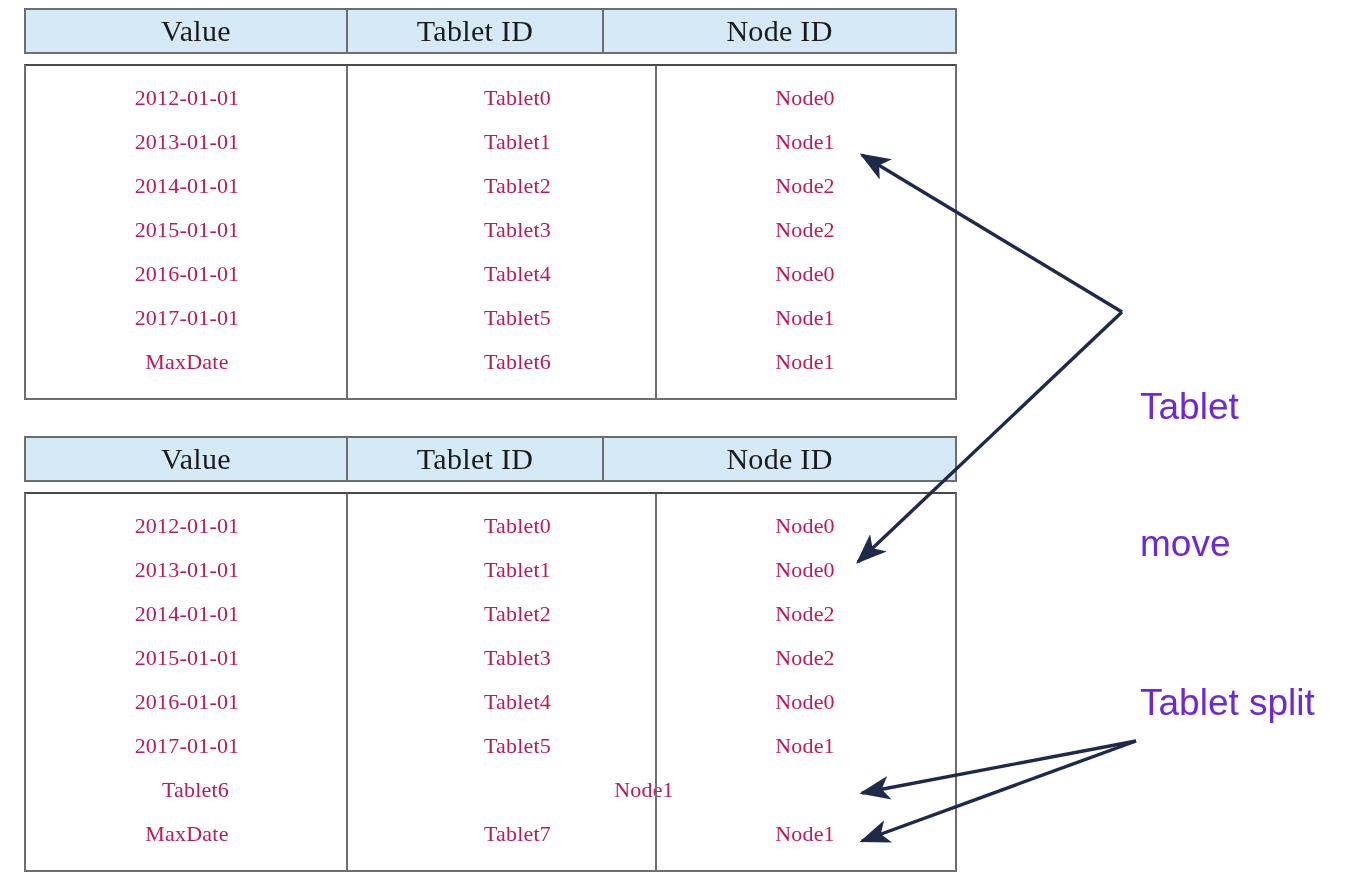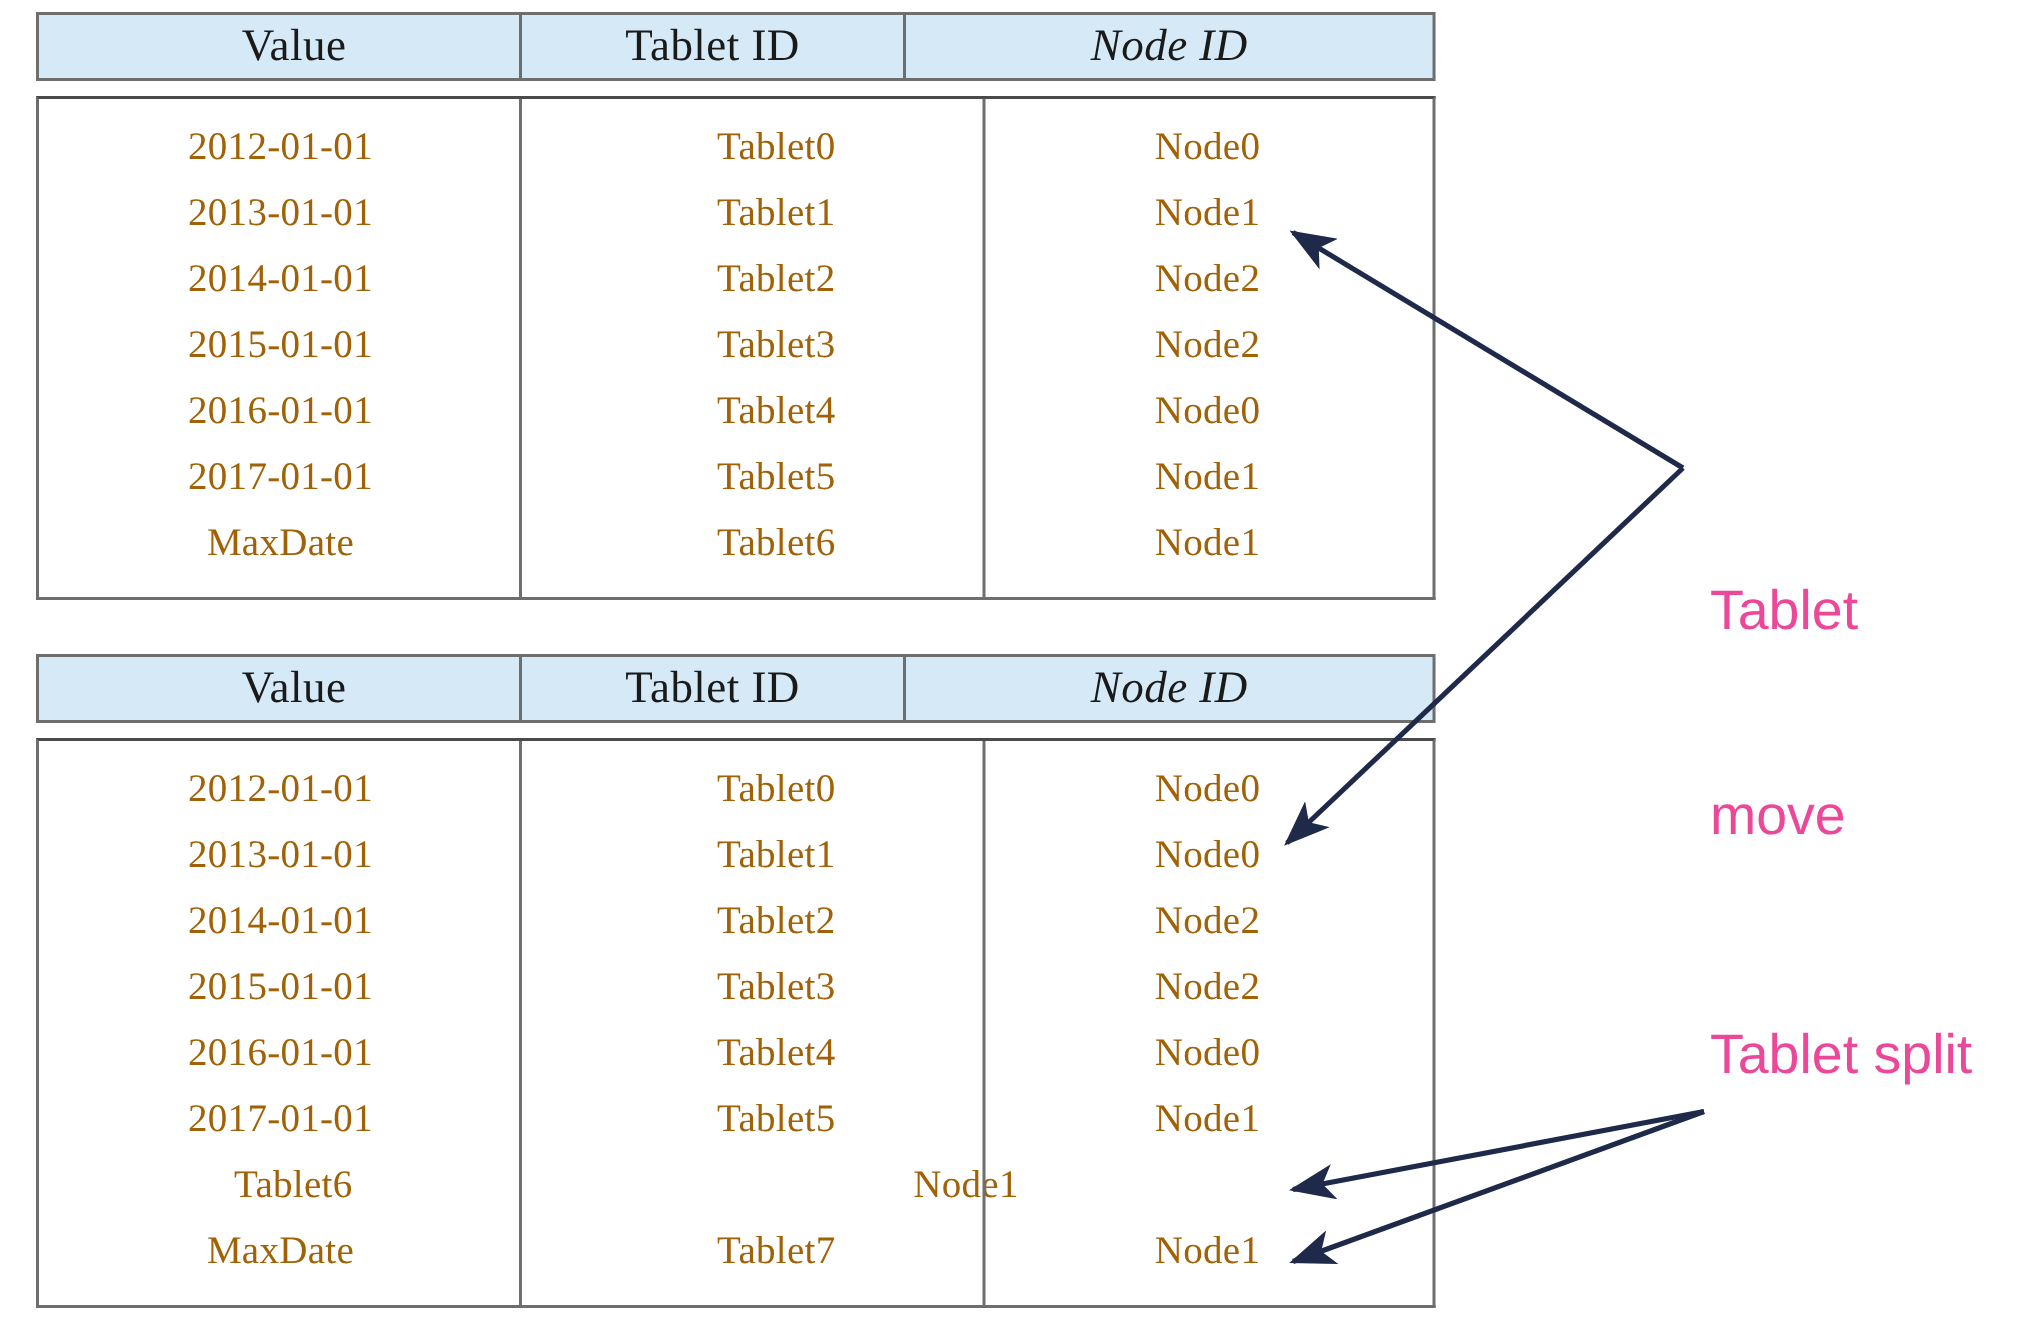--- a/index.html
+++ b/index.html
@@ -49,33 +49,33 @@
     box-sizing: border-box;
     display: flex;
     align-items: center;
     justify-content: center;
     font-size: 30px;
     color: #1a1a1a;
     letter-spacing: 0.3px;
   }
   .hcell.c0 { width: 322px; border-right: 2px solid #6e6e6e; padding-left: 20px; }
   .hcell.c1 { width: 256px; border-right: 2px solid #6e6e6e; }
-  .hcell.c2 { flex: 1 1 auto; font-style: italic; }
+  .hcell.c2 { flex: 1 1 auto; }
 
   .brow {
     display: flex;
     height: 44px;
   }
   .bcell {
     box-sizing: border-box;
     display: flex;
     align-items: center;
     justify-content: center;
-    font-size: 26px;
-    color: #a16207;
+    font-size: 22px;
+    color: #be185d;
     letter-spacing: 0.2px;
     text-align: right;
   }
   .bcell.c0 { width: 322px; }
   .bcell.c1 { width: 307px; padding-left: 32px; }
   .bcell.c2 { flex: 1 1 auto; }
 
   
   .vrule {
     position: absolute;
@@ -88,21 +88,21 @@
   .vrule.v2 { left: 629px; }
 
   .body-pad-top { height: 10px; }
   .body-pad-bottom { height: 14px; }
 
   
   .annot {
     position: absolute;
     font-family: "Liberation Sans", "DejaVu Sans", sans-serif;
     font-size: 37px;
-    color: #ec4899;
+    color: #6d28d9;
     line-height: 1.24;
     white-space: pre;
   }
   #annot-move  { left: 1140px; top: 292px; }
   #annot-split { left: 1140px; top: 680px; }
 
   #arrows {
     position: absolute;
     left: 0; top: 0;
     width: 1362px;

